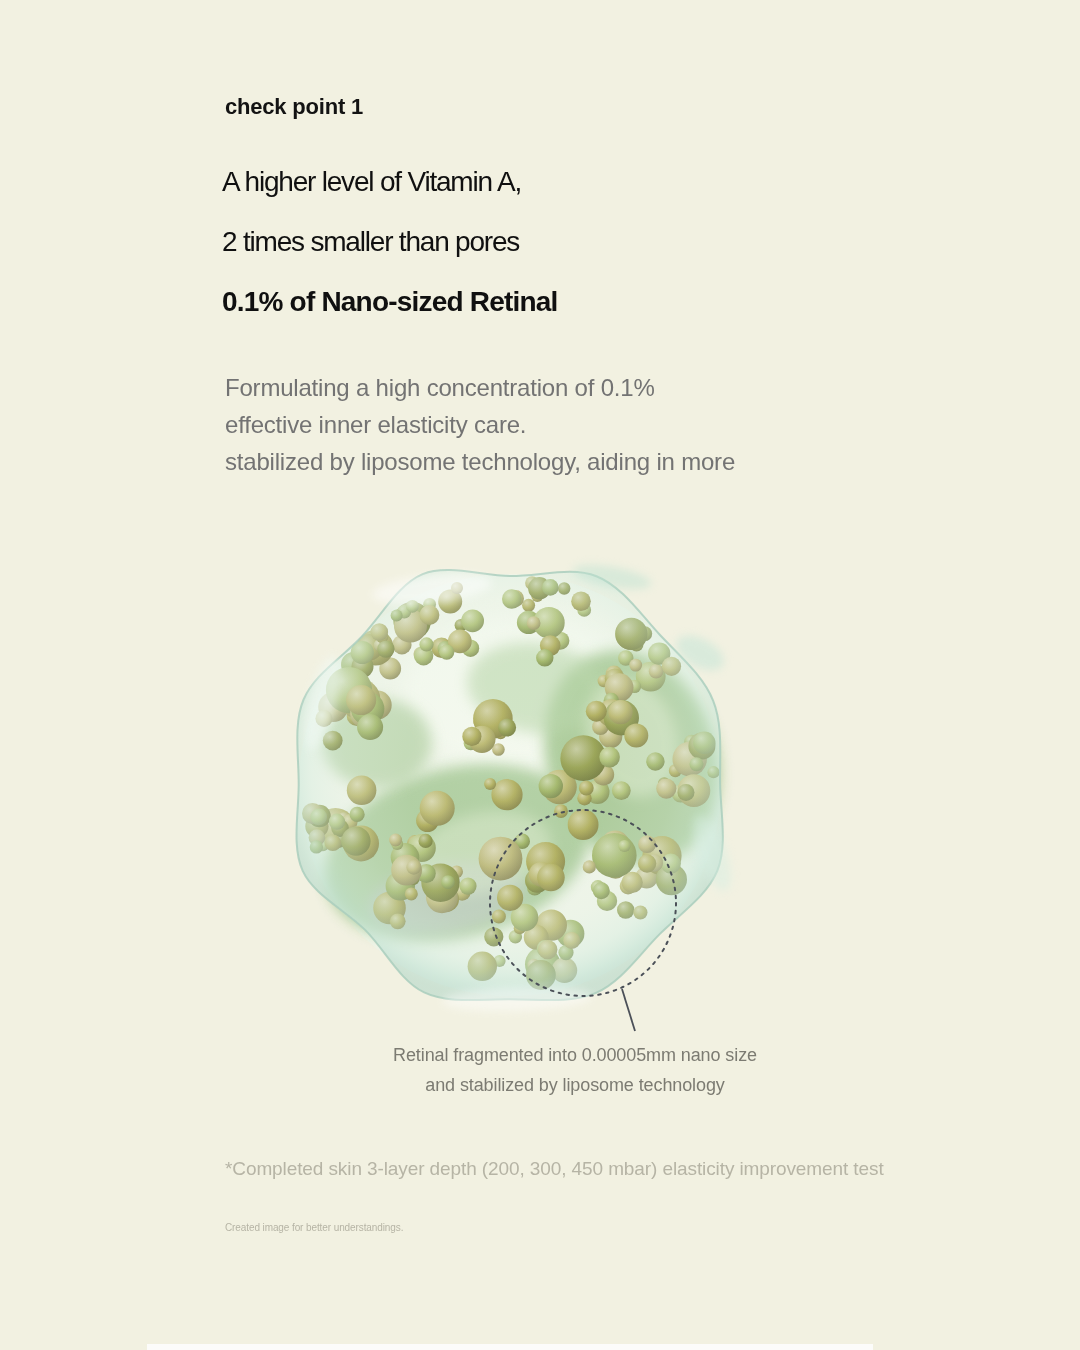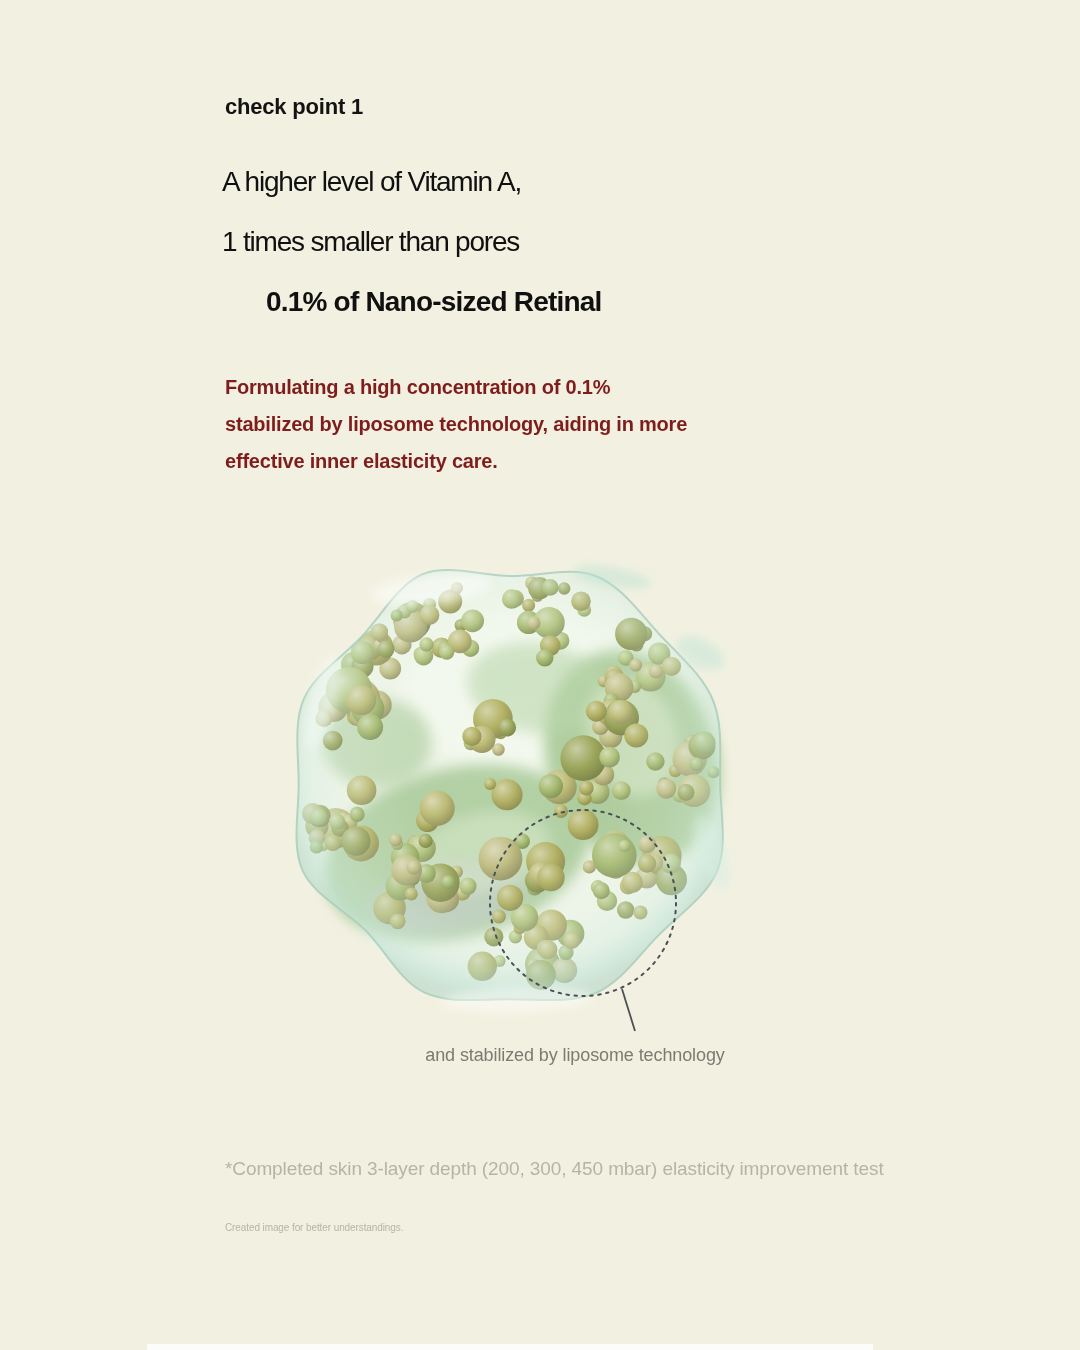--- a/index.html
+++ b/index.html
@@ -15,25 +15,25 @@
     position:absolute;left:225px;top:94px;
     font-size:22px;font-weight:700;letter-spacing:-0.2px;
     color:#131313;
   }
   .heading{
     position:absolute;left:222px;top:152px;
     font-size:28px;line-height:60px;font-weight:500;
     letter-spacing:-1.2px;color:#101010;margin:0;
   }
   .heading .line{display:block;white-space:nowrap;}
-  .heading .line:nth-child(3){font-weight:700;letter-spacing:-0.8px;margin-left:44px;}
+  .heading .line:nth-child(3){font-weight:700;letter-spacing:-0.8px;}
   .body-copy{
     position:absolute;left:225px;top:369px;
-    font-size:20px;line-height:37px;font-weight:700;
-    letter-spacing:-0.2px;color:#7f1d1d;
+    font-size:24px;line-height:37px;font-weight:400;
+    letter-spacing:-0.2px;color:#737373;
   }
   .body-copy .line{display:block;white-space:nowrap;}
   .illustration{
     position:absolute;left:282px;top:553px;width:460px;height:500px;
   }
   .illustration svg{overflow:visible;display:block;}
   .caption{
     position:absolute;left:325px;top:1040px;width:500px;
     text-align:center;font-size:18px;line-height:30px;
     letter-spacing:-0.1px;color:#7c7b72;
@@ -56,28 +56,28 @@
 </style>
 </head>
 <body>
 
 <div class="page">
 
   <div class="eyebrow">check point 1</div>
 
   <h1 class="heading">
     <span class="line">A higher level of Vitamin A,</span>
-    <span class="line">1 times smaller than pores</span>
+    <span class="line">2 times smaller than pores</span>
     <span class="line">0.1% of Nano-sized Retinal</span>
   </h1>
 
   <div class="body-copy">
     <span class="line">Formulating a high concentration of 0.1%</span>
+    <span class="line">effective inner elasticity care.</span>
     <span class="line">stabilized by liposome technology, aiding in more</span>
-    <span class="line">effective inner elasticity care.</span>
   </div>
 
   <div class="illustration">
     <svg id="liposome-svg" width="460" height="500" viewBox="0 0 460 500" xmlns="http://www.w3.org/2000/svg">
       <defs>
         <filter id="blur4" x="-60%" y="-60%" width="220%" height="220%">
             <feGaussianBlur stdDeviation="4"></feGaussianBlur>
           </filter>
         <filter id="blur7" x="-60%" y="-60%" width="220%" height="220%">
             <feGaussianBlur stdDeviation="7"></feGaussianBlur>
@@ -375,20 +375,21 @@
       </g>
 
       <g>
         <circle cx="301" cy="350" r="93" fill="none" stroke="#4b5058" stroke-width="2" stroke-dasharray="2.5 5.5" stroke-linecap="round"></circle>
         <line x1="340" y1="436" x2="353" y2="478" stroke="#4b5058" stroke-width="1.8"></line>
       </g>
     </svg>
   </div>
 
   <div class="caption">
+    <span class="line">Retinal fragmented into 0.00005mm nano size</span>
     <span class="line">and stabilized by liposome technology</span>
   </div>
 
   <div class="footnotes">
     <span class="line">*Completed skin 3-layer depth (200, 300, 450 mbar) elasticity improvement test</span>
   </div>
 
   <div class="disclaimer">Created image for better understandings.</div>
 
   <div class="next-section-edge"></div>

